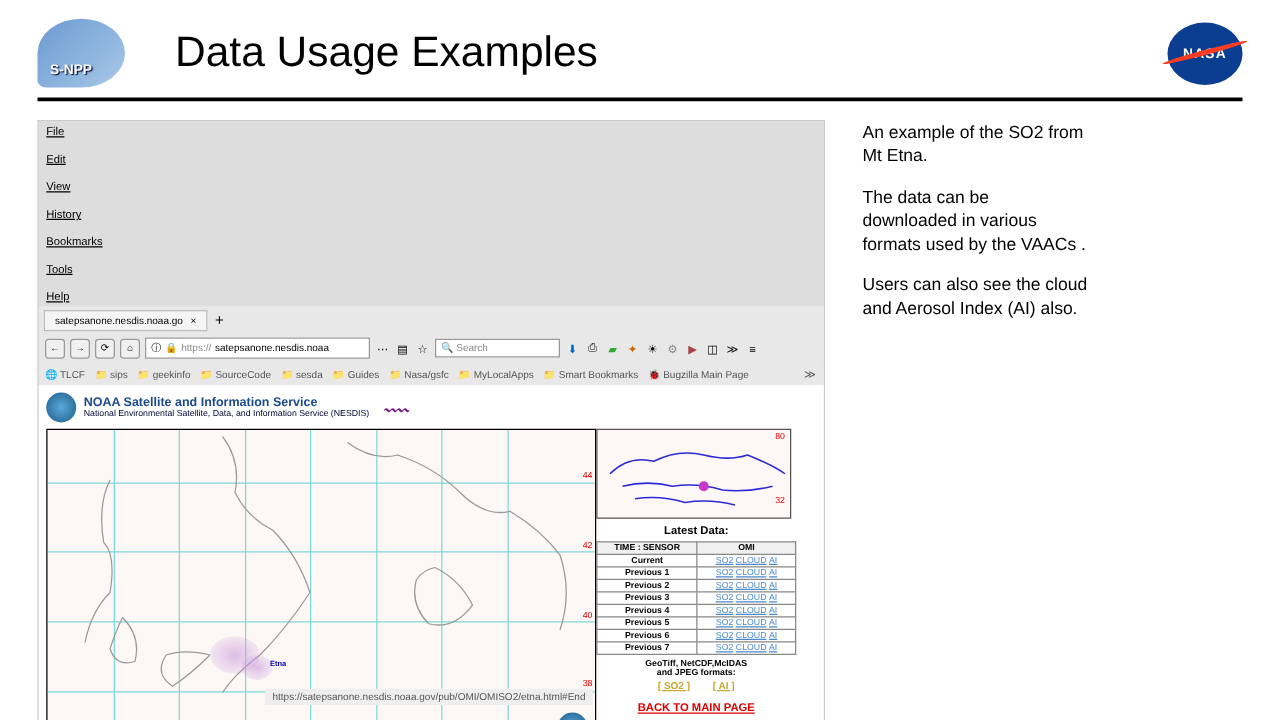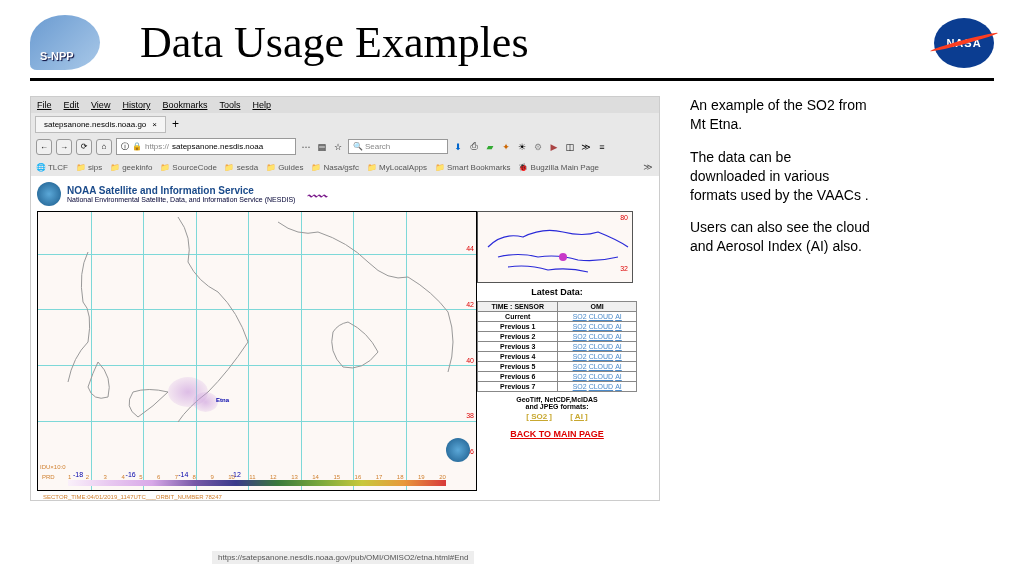--- a/index.html
+++ b/index.html
@@ -1,27 +1,27 @@
 <!DOCTYPE html>
 <html><head>
 <meta charset="utf-8">
 <style>
 * { margin: 0; padding: 0; box-sizing: border-box; }
 body { font-family: Arial, sans-serif; background: #fff; width: 1024px; height: 576px; overflow: hidden; }
 .slide { padding: 15px 30px; }
 .header { display: flex; align-items: center; border-bottom: 3px solid #000; padding-bottom: 8px; margin-bottom: 15px; }
 .snpp-logo { width: 70px; height: 55px; background: linear-gradient(135deg, #6b9bd1, #a8c8e8); border-radius: 50% 50% 50% 10%; position: relative; margin-right: 40px; }
 .snpp-logo::after { content: "S-NPP"; position: absolute; bottom: 8px; left: 10px; font-size: 11px; color: #fff; font-weight: bold; text-shadow: 1px 1px 1px #003; }
-.title { font-size: 44px; font-weight: normal; flex: 1; font-family: Liberation Serif, serif; }
+.title { font-size: 34px; font-weight: normal; flex: 1; }
 .nasa-logo { width: 60px; height: 50px; background: #0b3d91; border-radius: 50%; position: relative; display: flex; align-items: center; justify-content: center; }
 .nasa-logo::before { content: "NASA"; color: #fff; font-size: 11px; font-weight: bold; letter-spacing: 1px; }
 .nasa-logo::after { content: ""; position: absolute; width: 70px; height: 4px; background: #fc3d21; top: 22px; left: -5px; transform: rotate(-15deg); border-radius: 50%; }
 .content { display: flex; gap: 30px; }
 .browser { width: 630px; background: #e8e8e8; border: 1px solid #ccc; font-size: 9px; }
-.menubar { background: #ddd; padding: 3px 6px; display: flex; gap: 12px; }
+.menubar { background: #ddd; padding: 3px 6px; display: flex; gap: 12px; flex-direction: column; }
 .menubar span { text-decoration: underline; cursor: default; }
 .tabbar { background: #e8e8e8; display: flex; align-items: flex-end; padding: 2px 4px; }
 .tab { background: #f5f5f5; padding: 3px 8px; border: 1px solid #bbb; font-size: 8px; display: flex; align-items: center; gap: 6px; }
 .tab-close { cursor: pointer; }
 .tab-plus { padding: 2px 6px; font-size: 12px; cursor: pointer; }
 .urlbar { background: #e8e8e8; padding: 3px 5px; display: flex; align-items: center; gap: 4px; }
 .nav-btn { width: 16px; height: 16px; border: 1px solid #999; border-radius: 3px; display: flex; align-items: center; justify-content: center; font-size: 8px; background: #f0f0f0; }
 .url-input { flex: 1; background: #fff; border: 1px solid #999; padding: 2px 4px; font-size: 8px; display: flex; align-items: center; gap: 3px; max-width: 180px; }
 .lock { color: #2a8a2a; font-size: 8px; }
 .search-input { background: #fff; border: 1px solid #999; padding: 2px 4px; font-size: 8px; width: 100px; display: flex; align-items: center; gap: 2px; }

